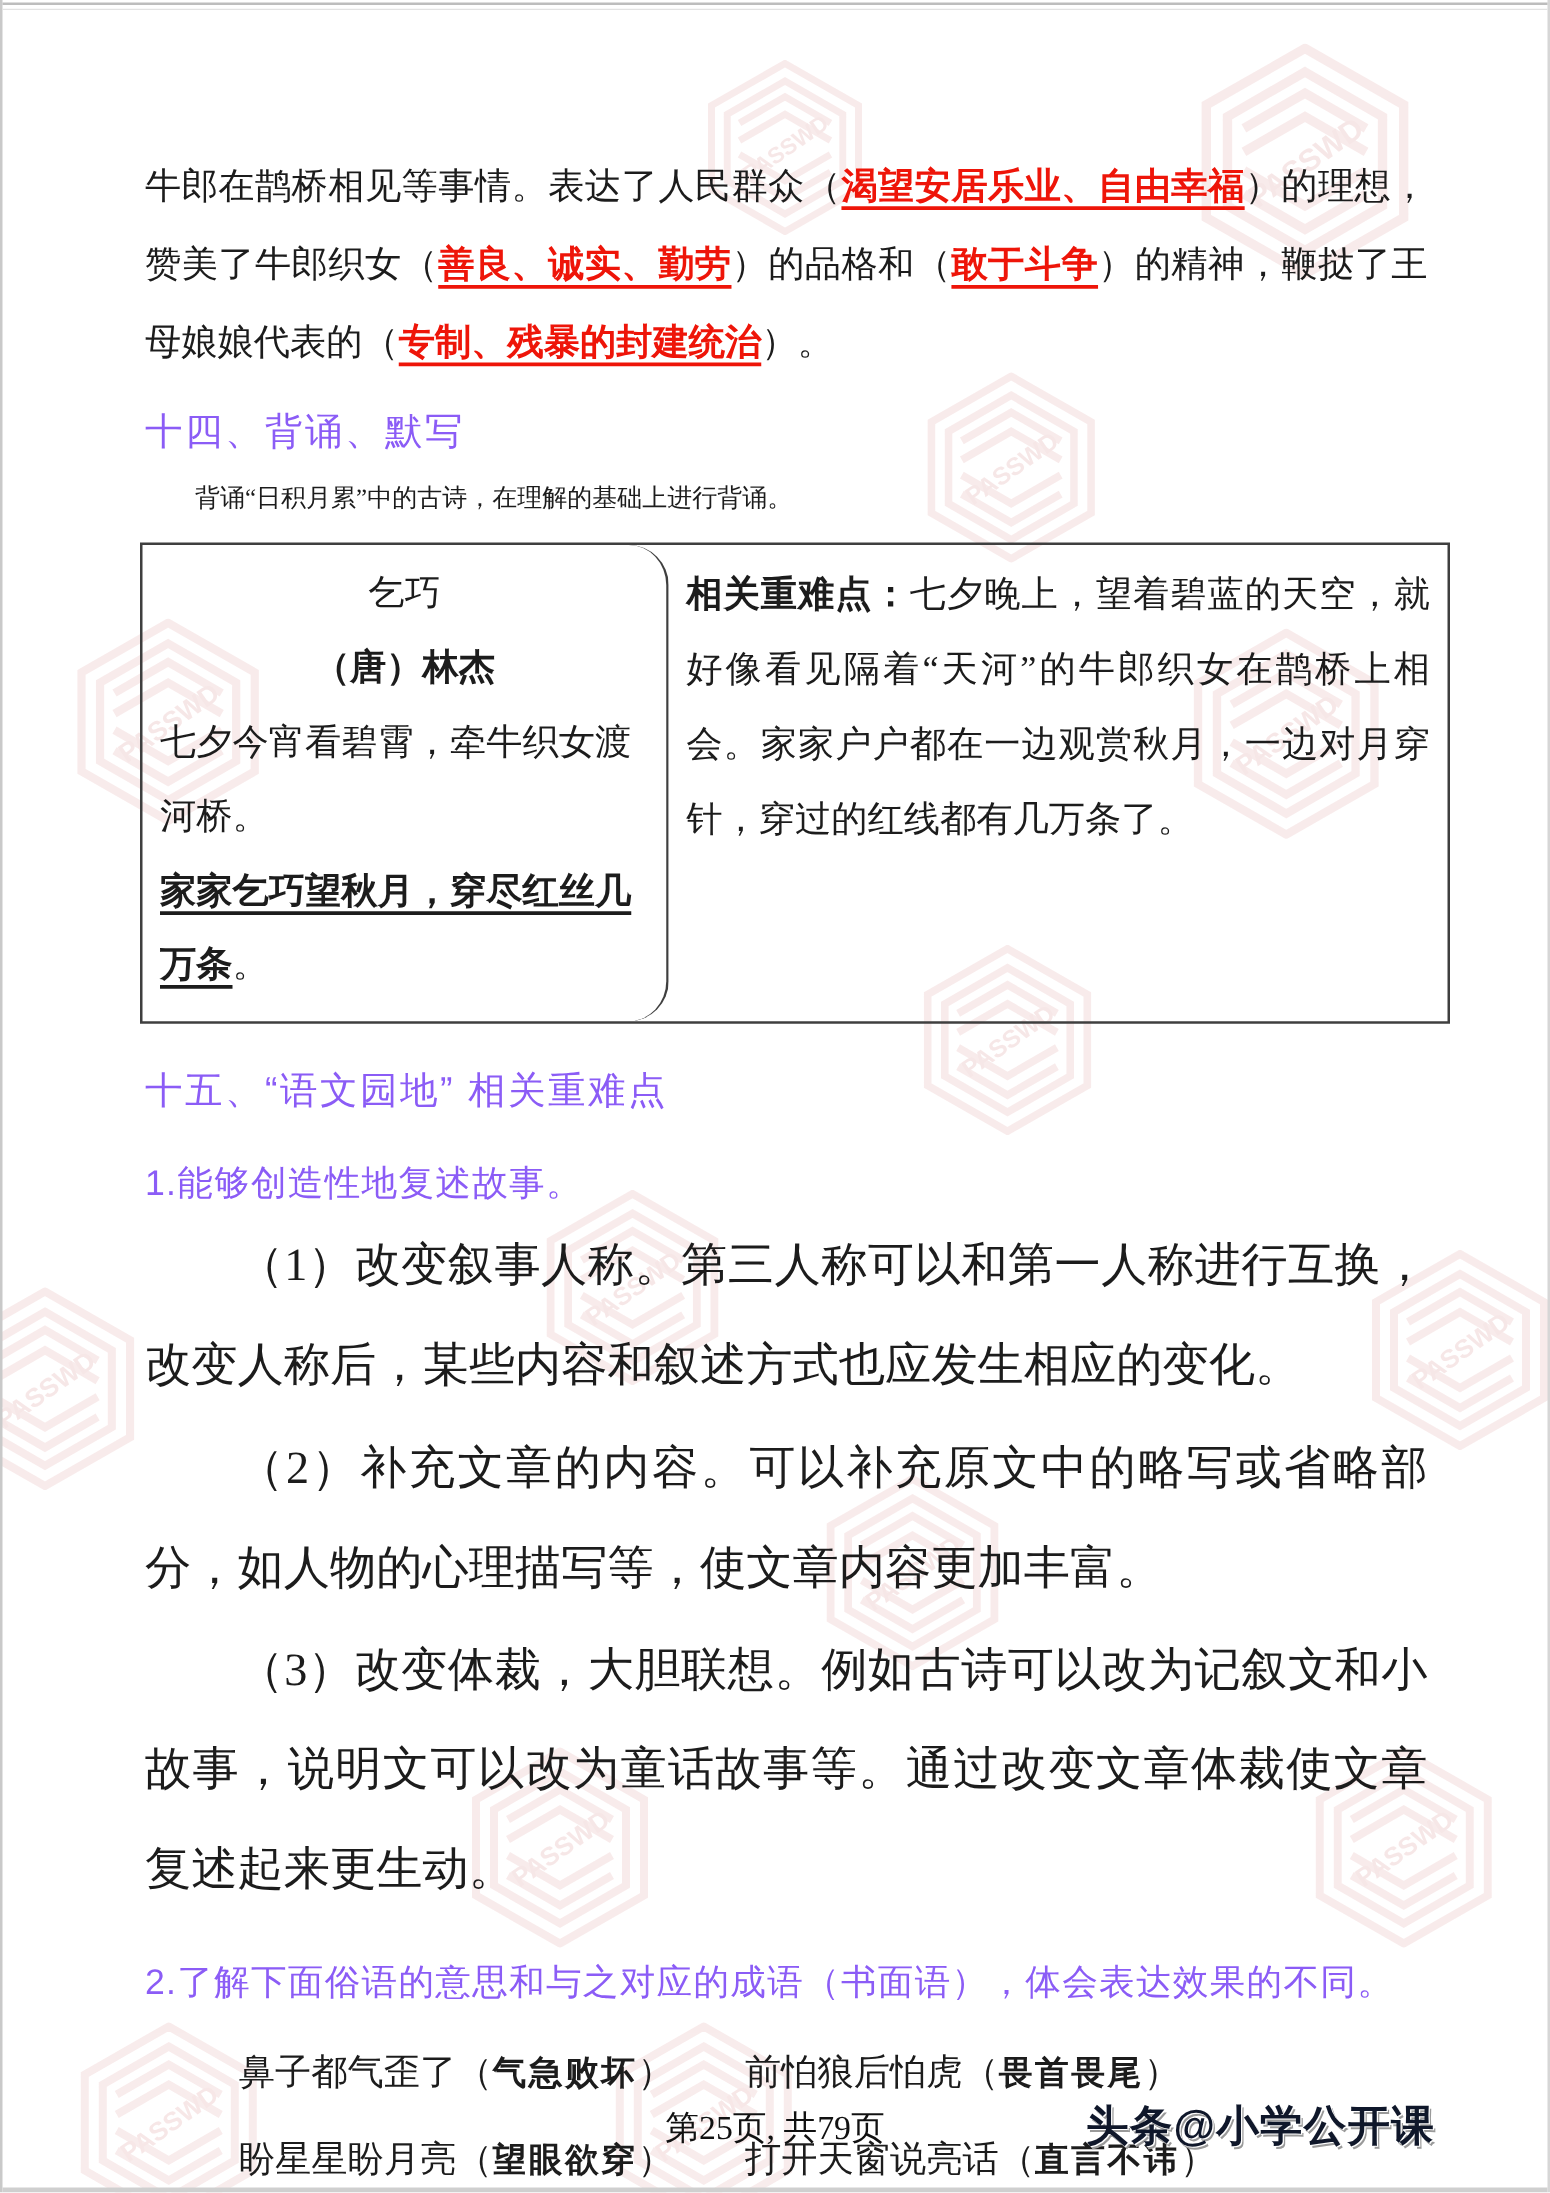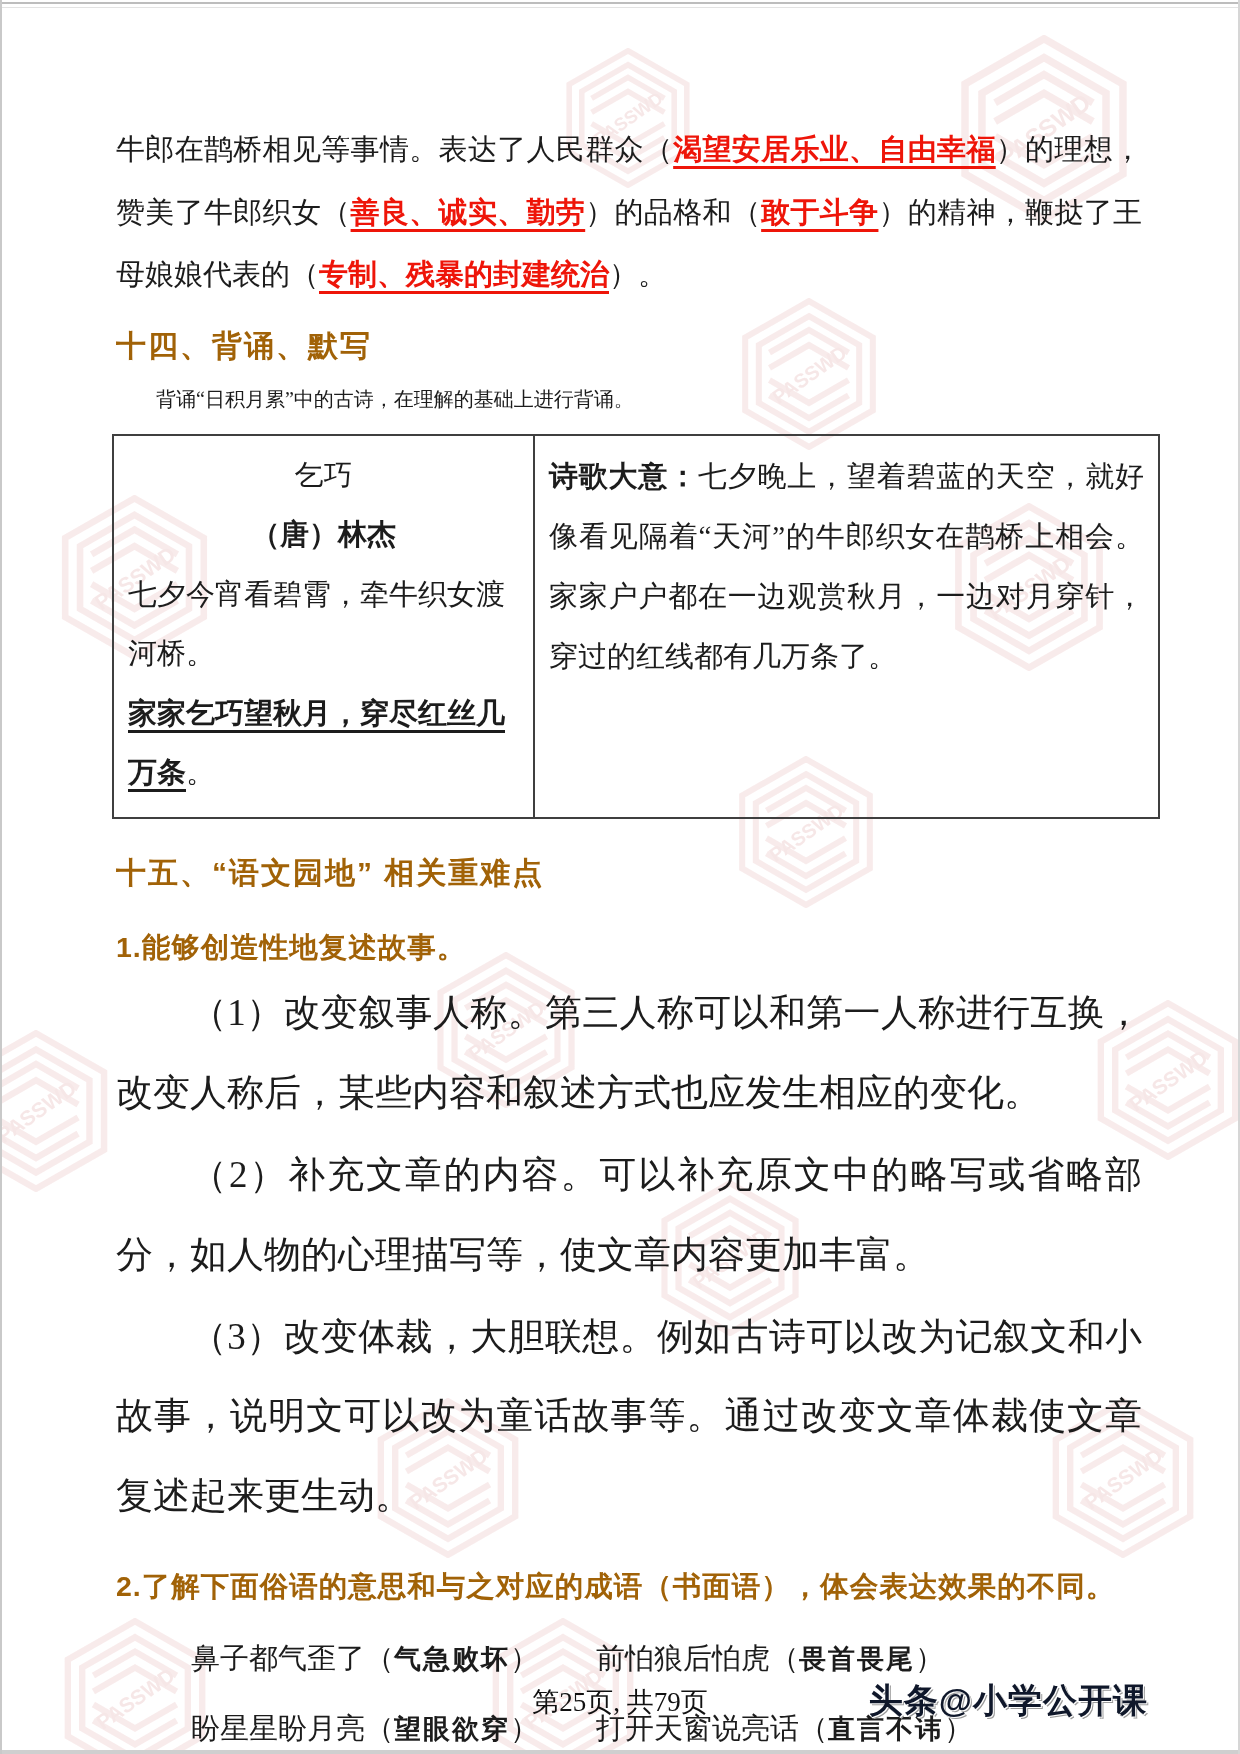--- a/index.html
+++ b/index.html
@@ -22,31 +22,31 @@
   .content{position:absolute;left:116px;right:98px;top:118px;z-index:2;}
   .body-text{font-size:29px;line-height:2.16;margin:0;text-align:justify;}
   .red-run{
     color:#ee1509;font-weight:bold;
     font-family:"Liberation Sans","DejaVu Sans",sans-serif;
     text-decoration:underline;text-decoration-thickness:3px;text-underline-offset:7px;
     text-decoration-color:#ee1509;
   }
   .h-heavy{
     font-family:"Liberation Sans","DejaVu Sans",sans-serif;
-    font-weight:700;color:#a16207;letter-spacing:2px;
+    font-weight:400;color:#8b5cf6;letter-spacing:2px;
   }
   .sec-heading{font-size:30px;margin:16px 0 0 0;line-height:1.6;}
   .lead-line{font-size:20px;line-height:2.1;margin:8px 0 14px 0;text-indent:2em;}
   
   .poem-table{
     display:grid;grid-template-columns:421px 1fr;
     border:2px solid #3f3f3f;margin:0 0 0 -4px;width:1048px;box-sizing:border-box;
     background:transparent;
   }
-  .cell{padding:10px 14px 14px 14px;box-sizing:border-box;}
+  .cell{padding:10px 14px 14px 14px;box-sizing:border-box;border-radius:32px;}
   .cell-left{border-right:2px solid #3f3f3f;}
   .poem-line{font-size:29px;line-height:2.05;margin:0;}
   .t-center{text-align:center;}
   .poem-author{font-weight:bold;}
   .poem-bold{
     font-family:"Liberation Sans","DejaVu Sans",sans-serif;font-weight:bold;
   }
   .u-line{text-decoration:underline;text-decoration-thickness:3px;text-underline-offset:7px;}
   .meaning-text{font-size:29px;line-height:2.07;margin:0;text-align:justify;}
   .meaning-label{
@@ -147,21 +147,21 @@
   <p class="lead-line">背诵“日积月累”中的古诗，在理解的基础上进行背诵。</p>
 
   <div class="poem-table">
     <div class="cell cell-left">
       <p class="poem-line t-center">乞巧</p>
       <p class="poem-line t-center poem-author">（唐）林杰</p>
       <p class="poem-line">七夕今宵看碧霄，牵牛织女渡河桥。</p>
       <p class="poem-line"><span class="poem-bold u-line">家家乞巧望秋月，穿尽红丝几万条</span><span>。</span></p>
     </div>
     <div class="cell">
-      <p class="meaning-text"><span class="meaning-label">诗歌大意：</span><span>七夕晚上，望着碧蓝的天空，就好像看见隔着“天河”的牛郎织女在鹊桥上相会。家家户户都在一边观赏秋月，一边对月穿针，穿过的红线都有几万条了。</span></p>
+      <p class="meaning-text"><span class="meaning-label">相关重难点：</span><span>七夕晚上，望着碧蓝的天空，就好像看见隔着“天河”的牛郎织女在鹊桥上相会。家家户户都在一边观赏秋月，一边对月穿针，穿过的红线都有几万条了。</span></p>
     </div>
   </div>
 
   <h2 class="sec-heading h-heavy" style="margin-top:30px">十五、“语文园地” 相关重难点</h2>
 
   <p class="point-title h-heavy">1.能够创造性地复述故事。</p>
   <p class="sub-para">（1）改变叙事人称。第三人称可以和第一人称进行互换，改变人称后，某些内容和叙述方式也应发生相应的变化。</p>
   <p class="sub-para">（2）补充文章的内容。可以补充原文中的略写或省略部分，如人物的心理描写等，使文章内容更加丰富。</p>
   <p class="sub-para">（3）改变体裁，大胆联想。例如古诗可以改为记叙文和小故事，说明文可以改为童话故事等。通过改变文章体裁使文章复述起来更生动。</p>
 

